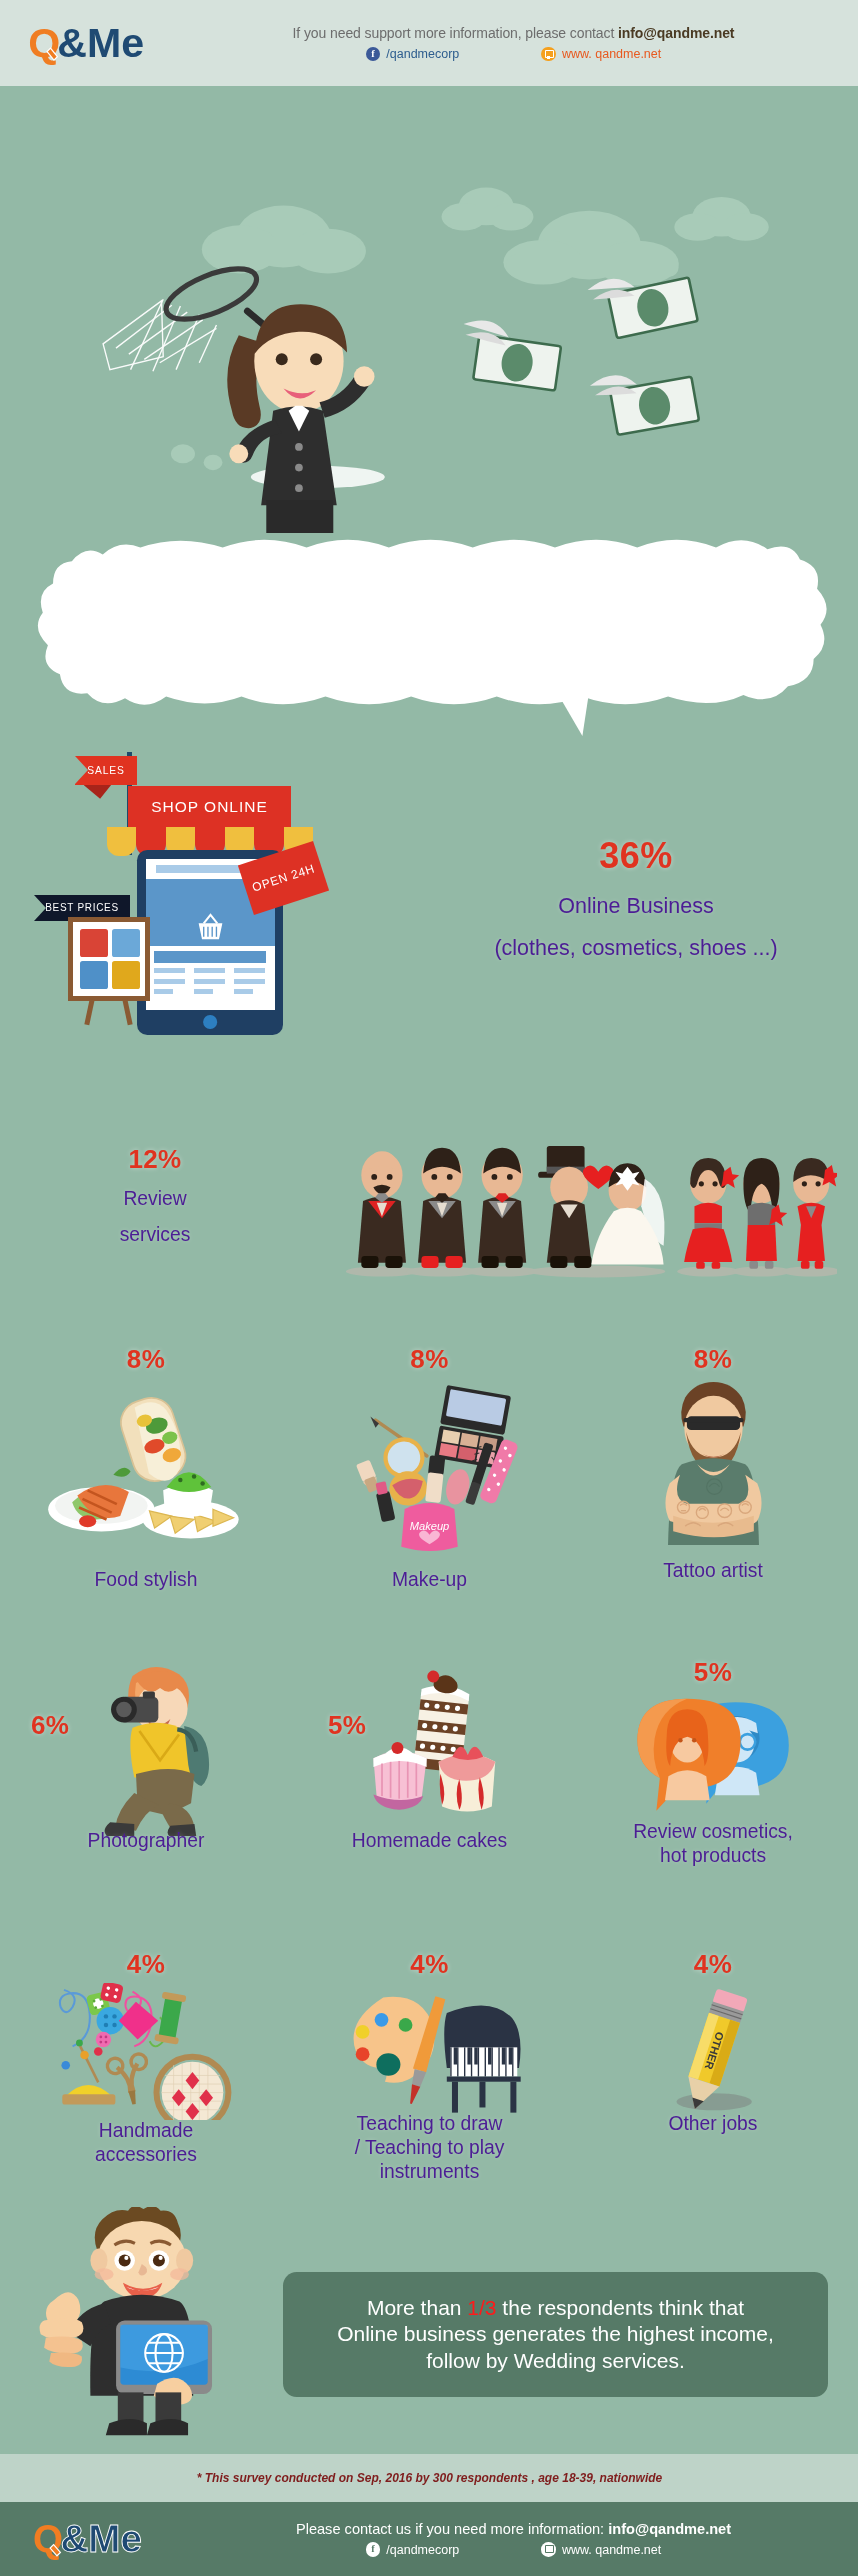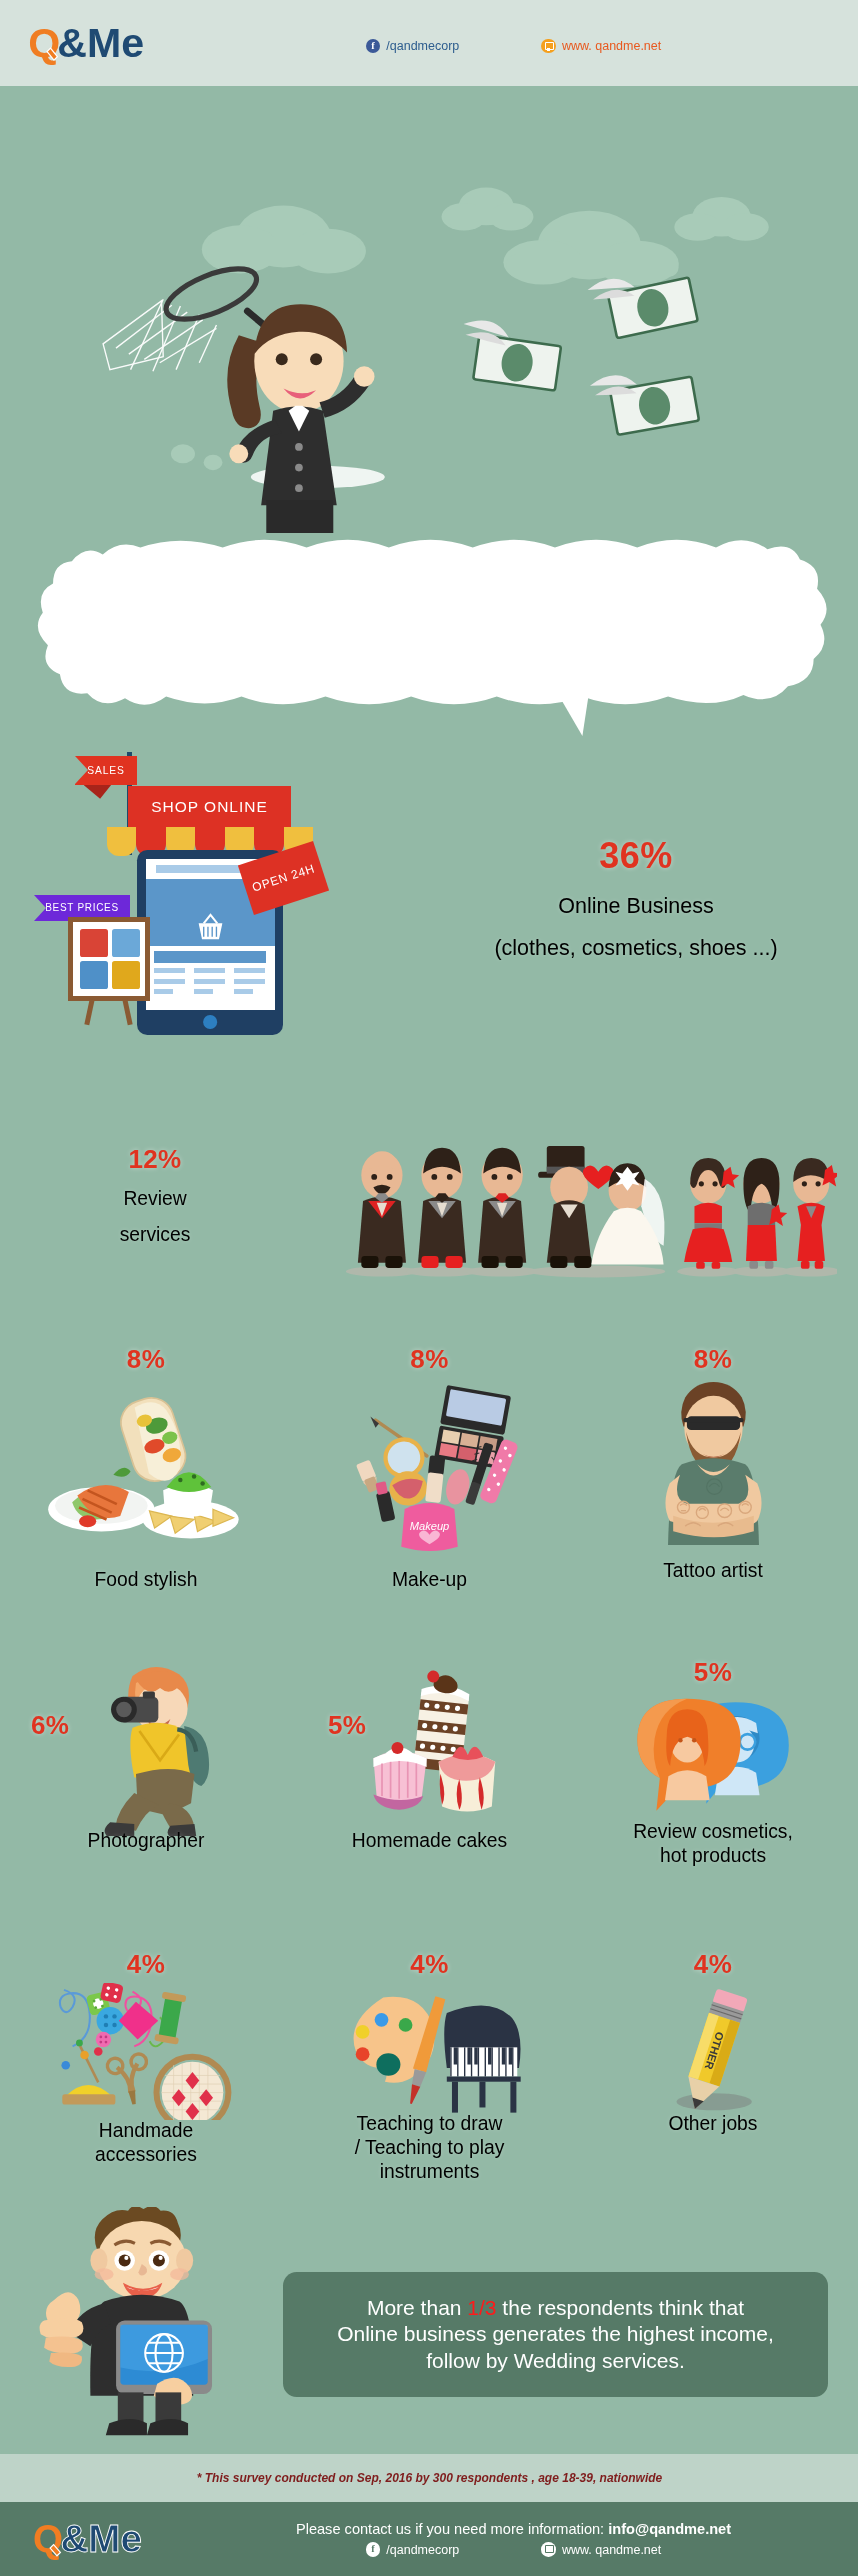--- a/index.html
+++ b/index.html
@@ -64,21 +64,21 @@
     letter-spacing:0.3px;
   }
 
   
   .pct {
     color:#e03320; font-weight:bold; font-size:26px;
     text-shadow: 0 0 5.2px rgba(255,255,255,0.45);
     letter-spacing:0.4px;
   }
   .lbl {
-    color:#000000; font-size:19.3px; line-height:1.25;
+    color:#4c1d95; font-size:19.3px; line-height:1.25;
     text-shadow: 0 0 4.3px rgba(255,255,255,0.25);
   }
 
   
   .sec1 { position:absolute; left:0; top:745px; width:859px; height:343px; }
   .shop-ill { position:absolute; left:34px; top:0px; width:301px; height:343px; }
   .sec1-txt { position:absolute; left:447px; top:90px; width:378px; text-align:center; }
   .sec1-txt .pct { font-size:36px; }
   .sec1-txt .lbl { display:block; margin-top:15.5px; font-size:21.5px; }
 
@@ -119,21 +119,21 @@
   .tablet-home {
     position:absolute; left:50%; bottom:6px; transform:translateX(-50%);
     width:13.7px; height:13.7px; border-radius:50%; background:#2d7fc1;
   }
   .open24 {
     position:absolute; left:210px; top:107px; width:79px; height:52px; background:#dd3124;
     color:#fff; font-size:12px; text-align:center; line-height:52px; letter-spacing:0.7px;
     transform: rotate(-18deg);
   }
   .bestprices {
-    position:absolute; left:0px; top:150px; width:96px; height:26px; background:#6d28d9;
+    position:absolute; left:0px; top:150px; width:96px; height:26px; background:#0f172a;
     color:#fff; font-size:10px; letter-spacing:0.7px; text-align:center; line-height:26px;
   }
   .bestprices::before {
     content:""; position:absolute; left:0; top:0; border-left:12px solid #93b9a6;
     border-top:13px solid transparent; border-bottom:13px solid transparent;
   }
   .easel { position:absolute; left:34px; top:172px; width:82px; height:103px; }
   .easel-frame { position:absolute; left:0; top:0; width:82px; height:84px; background:#8a5a33; }
   .easel-inner { position:absolute; left:5.2px; top:5.2px; width:72px; height:74px; background:#fff; }
   .easel-icon { position:absolute; width:27.5px; height:27.5px; border-radius:2.6px; }
@@ -215,20 +215,21 @@
     <div class="logo-wrap">
       <span class="qm-logo">
         <svg width="129" height="48" viewBox="0 0 150 56">
           <text x="0" y="44" font-family="Liberation Sans, sans-serif" font-size="48" font-weight="bold" fill="#f07d22">Q</text>
           <text x="34" y="44" font-family="Liberation Sans, sans-serif" font-size="48" font-weight="bold" fill="#1f4a73">&amp;Me</text>
           <path d="M26 34 L34 44 L30 48 L22 38 Z" fill="#f07d22" stroke="#fff" stroke-width="1.5"></path>
         </svg>
       </span>
     </div>
     <div class="hdr-right">
+      <div class="hdr-line1"><span>If you need support more information, please contact </span><b>info@qandme.net</b></div>
       <div class="hdr-line2">
         <span class="hdr-soc">
           <span class="fb-badge">f</span>
           <span class="hdr-soc-fb">/qandmecorp</span>
         </span>
         <span class="hdr-soc">
           <span class="web-badge"></span>
           <span class="hdr-soc-web">www. qandme.net</span>
         </span>
       </div>

